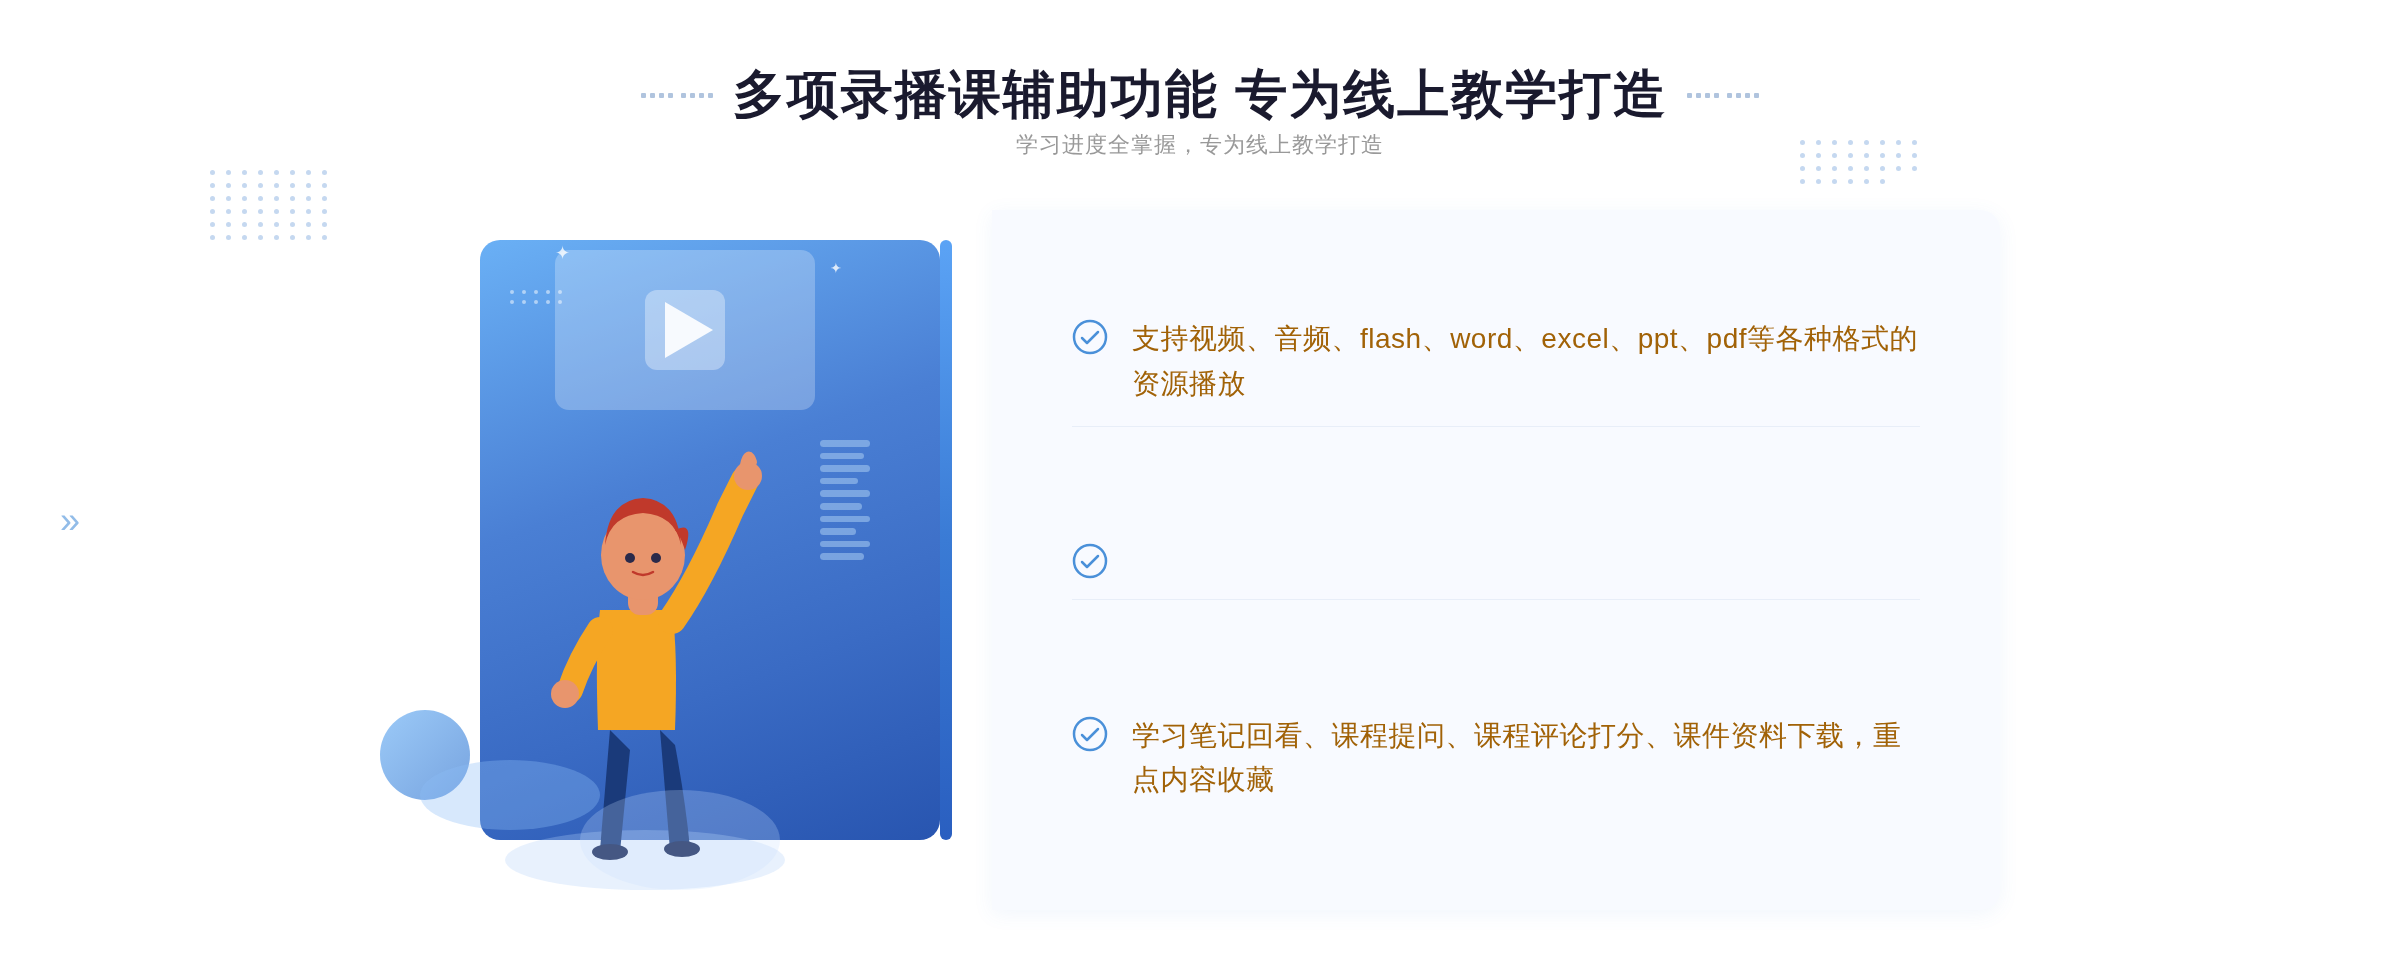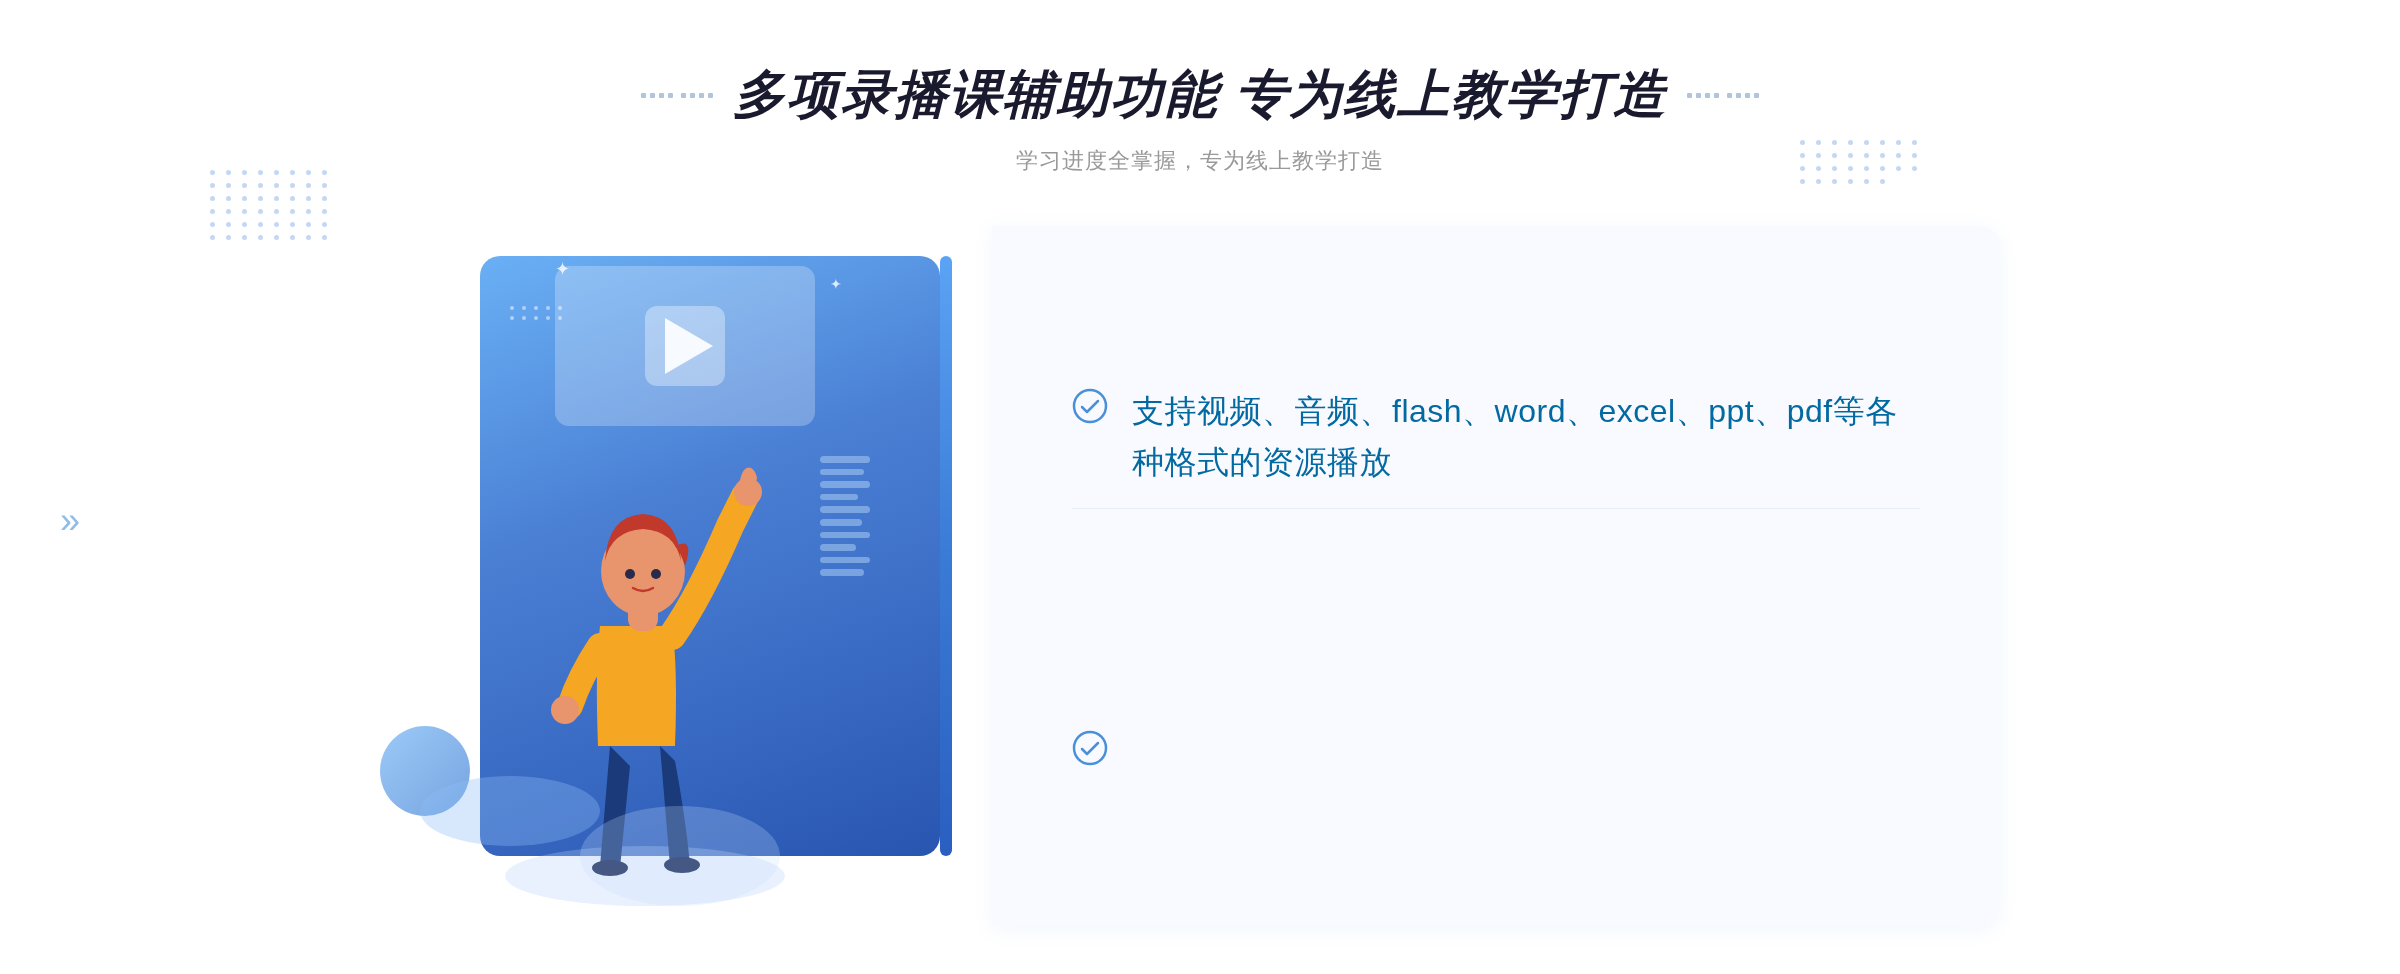--- a/index.html
+++ b/index.html
@@ -41,22 +41,20 @@
       text-align: center;
       margin-bottom: 50px;
       position: relative;
     }
 
     .header-title-row {
       display: flex;
       align-items: center;
       justify-content: center;
       gap: 20px;
-      margin-bottom: 16px;
-      font-style: italic;
     }
 
     .title-decoration {
       display: flex;
       gap: 4px;
       align-items: center;
     }
 
     .title-decoration span {
       display: inline-block;
@@ -157,22 +155,22 @@
       flex-shrink: 0;
       margin-top: 2px;
     }
 
     .check-icon svg {
       width: 36px;
       height: 36px;
     }
 
     .feature-text {
-      font-size: 32px;
-      color: #0369a1;
+      font-size: 28px;
+      color: #a16207;
       line-height: 1.6;
       letter-spacing: 0.5px;
     }
 
     
     .dot-grid {
       display: grid;
       grid-template-columns: repeat(8, 8px);
       gap: 8px;
       position: absolute;
@@ -433,19 +431,28 @@
 
       <div class="feature-item">
         <div class="check-icon">
           <svg viewBox="0 0 36 36" fill="none" xmlns="http://www.w3.org/2000/svg">
             <circle cx="18" cy="18" r="16" stroke="#4a90d9" stroke-width="2.5"></circle>
             <polyline points="10,19 15,24 26,13" stroke="#4a90d9" stroke-width="2.5" stroke-linecap="round" stroke-linejoin="round"></polyline>
           </svg>
         </div>
       </div>
 
+      <div class="feature-item">
+        <div class="check-icon">
+          <svg viewBox="0 0 36 36" fill="none" xmlns="http://www.w3.org/2000/svg">
+            <circle cx="18" cy="18" r="16" stroke="#4a90d9" stroke-width="2.5"></circle>
+            <polyline points="10,19 15,24 26,13" stroke="#4a90d9" stroke-width="2.5" stroke-linecap="round" stroke-linejoin="round"></polyline>
+          </svg>
+        </div>
+        <span class="feature-text">学习笔记回看、课程提问、课程评论打分、课件资料下载，重点内容收藏</span>
+      </div>
 
 
     </div>
 
   </div>
 
 </div>
 
 </body></html>

